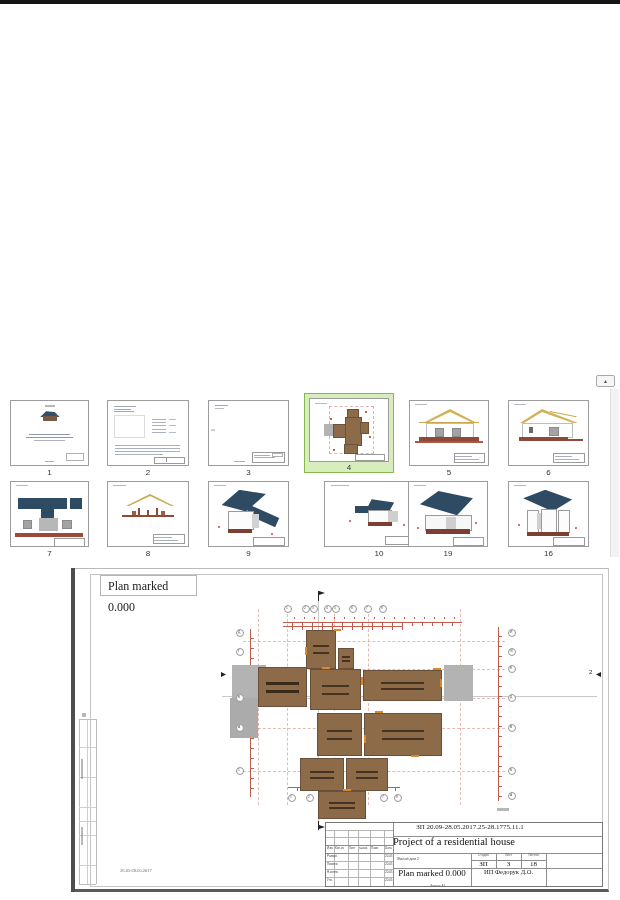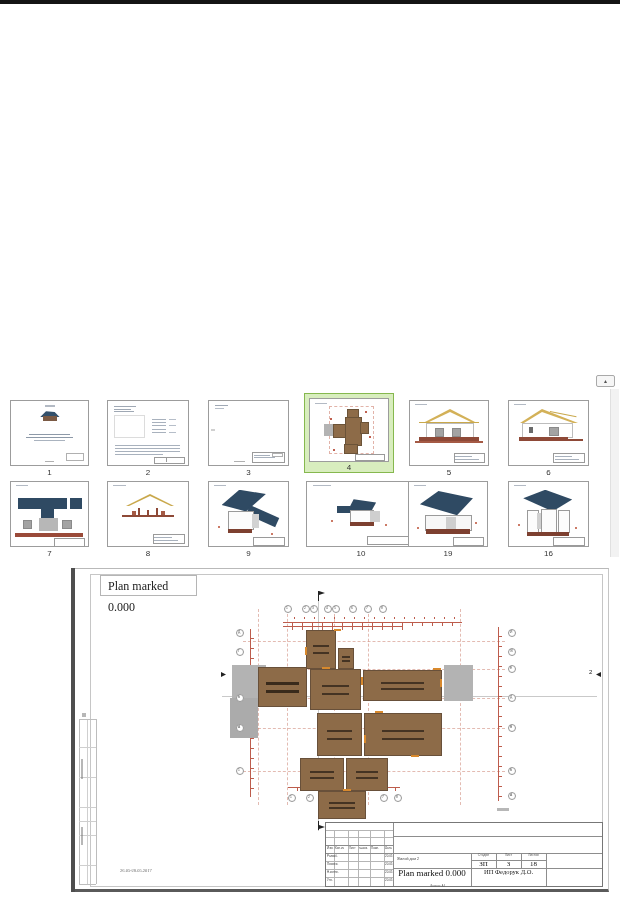--- a/index.html
+++ b/index.html
@@ -18,21 +18,21 @@
   .sel{position:absolute;left:304px;top:393px;width:90px;height:80px;background:#d8edbe;
        border:1px solid #86b84e;box-sizing:border-box}
   #t4{position:absolute;left:4px;top:4px;width:80px;height:64px;background:#fff;
       border:1px solid #9c9c9c;box-sizing:border-box}
   .sel .n{top:auto;bottom:0px;margin:0}
   #t5{left:409px;top:400px;width:80px}
   #t6{left:508px;top:400px;width:81px}
   #t7{left:10px;top:481px;width:79px}
   #t8{left:107px;top:481px;width:82px}
   #t9{left:208px;top:481px;width:81px}
-  #t10{left:306px;top:481px;width:110px}
+  #t10{left:324px;top:481px;width:110px}
   #t11{left:408px;top:481px;width:80px}
   #t12{left:508px;top:481px;width:81px}
   .tb{border:1px solid #9a9a9a}
   .dash{background:#b3bac4}
 
   
   .scrollup{position:absolute;left:596px;top:375px;width:19px;height:12px;background:#f6f6f6;
     border:1px solid #a9a9a9;border-radius:2px;font-size:6px;line-height:10px;text-align:center;
     color:#555;padding:0}
   .scrolltrack{position:absolute;left:610px;top:389px;width:8px;height:168px;background:#f2f2f2;
@@ -510,20 +510,22 @@
       <i style="left:44px;top:7px;width:1px;height:56px;background:#b5b5b5"></i>
       <i style="left:58px;top:7px;width:1px;height:56px;background:#b5b5b5"></i>
       <i style="left:0;top:7px;width:67px;height:1px;background:#b5b5b5"></i>
       <i style="left:0;top:14px;width:67px;height:1px;background:#b5b5b5"></i>
       <i style="left:0;top:22px;width:67px;height:1px"></i>
       <i style="left:0;top:30px;width:67px;height:1px"></i>
       <i style="left:0;top:38px;width:67px;height:1px;background:#b5b5b5"></i>
       <i style="left:0;top:46px;width:67px;height:1px;background:#b5b5b5"></i>
       <i style="left:0;top:54px;width:67px;height:1px;background:#b5b5b5"></i>
 
+      <div class="tb-code">ЗП 20.09-28.05.2017.25-28.1775.11.1</div>
+      <div class="tb-proj">Project of a residential house</div>
       <div class="tb-obj">Жилой дом 2</div>
       <div class="tb-draw">Plan marked 0.000</div>
       <div class="sth" style="left:145px">Стадия</div>
       <div class="sth" style="left:170px">Лист</div>
       <div class="sth" style="left:195px">Листов</div>
       <div class="stv" style="left:145px">ЗП</div>
       <div class="stv" style="left:170px">3</div>
       <div class="stv" style="left:195px">18</div>
       <div class="tb-auth">ИП Федорук Д.О.</div>
       <div class="fmt">Формат А4</div>

